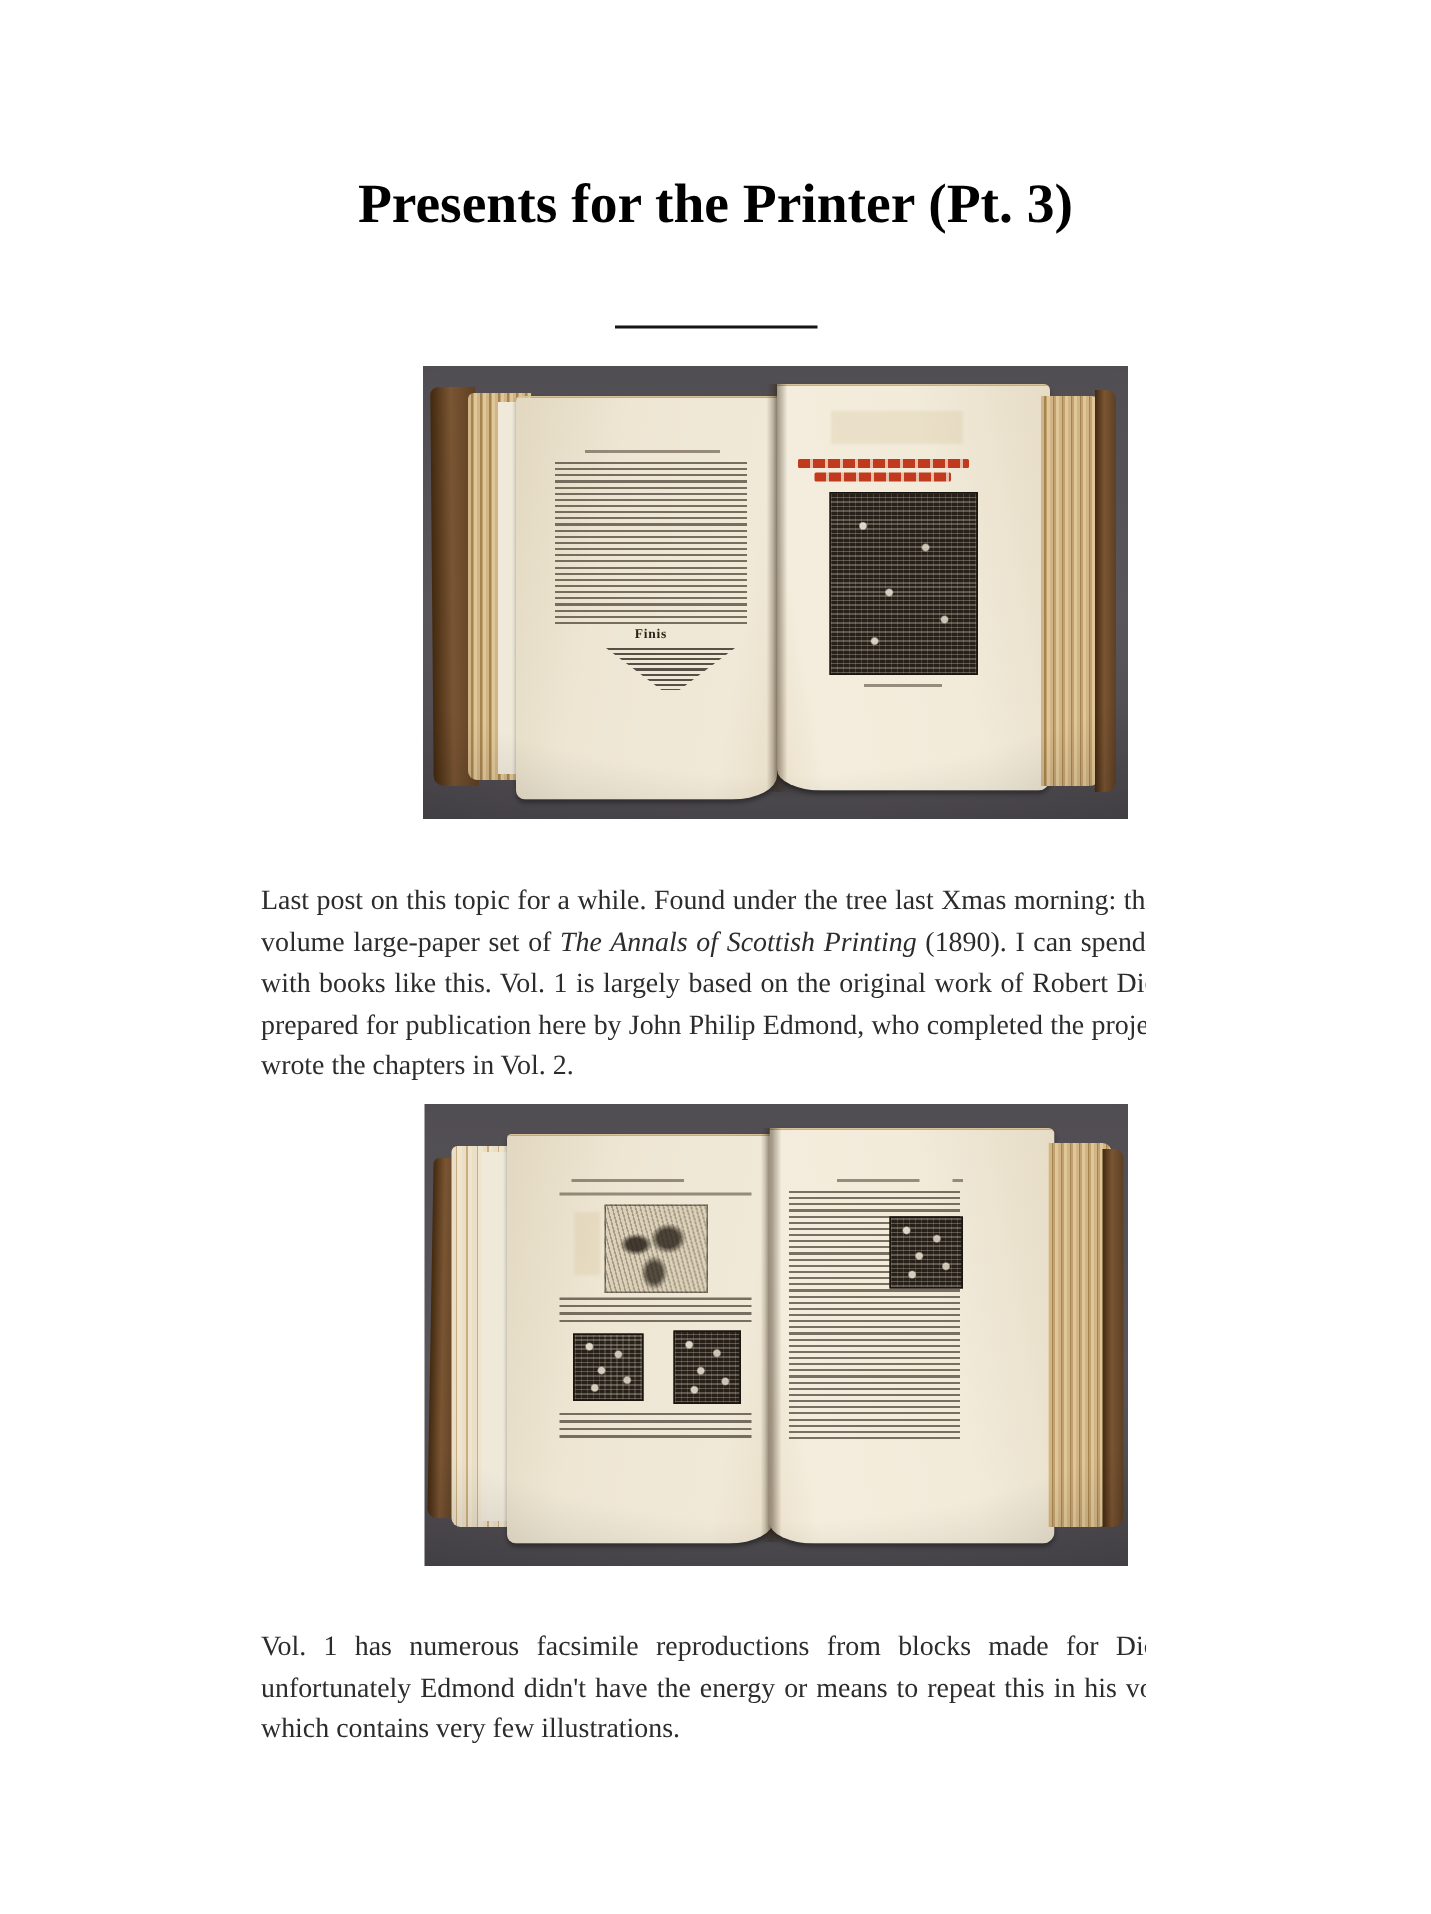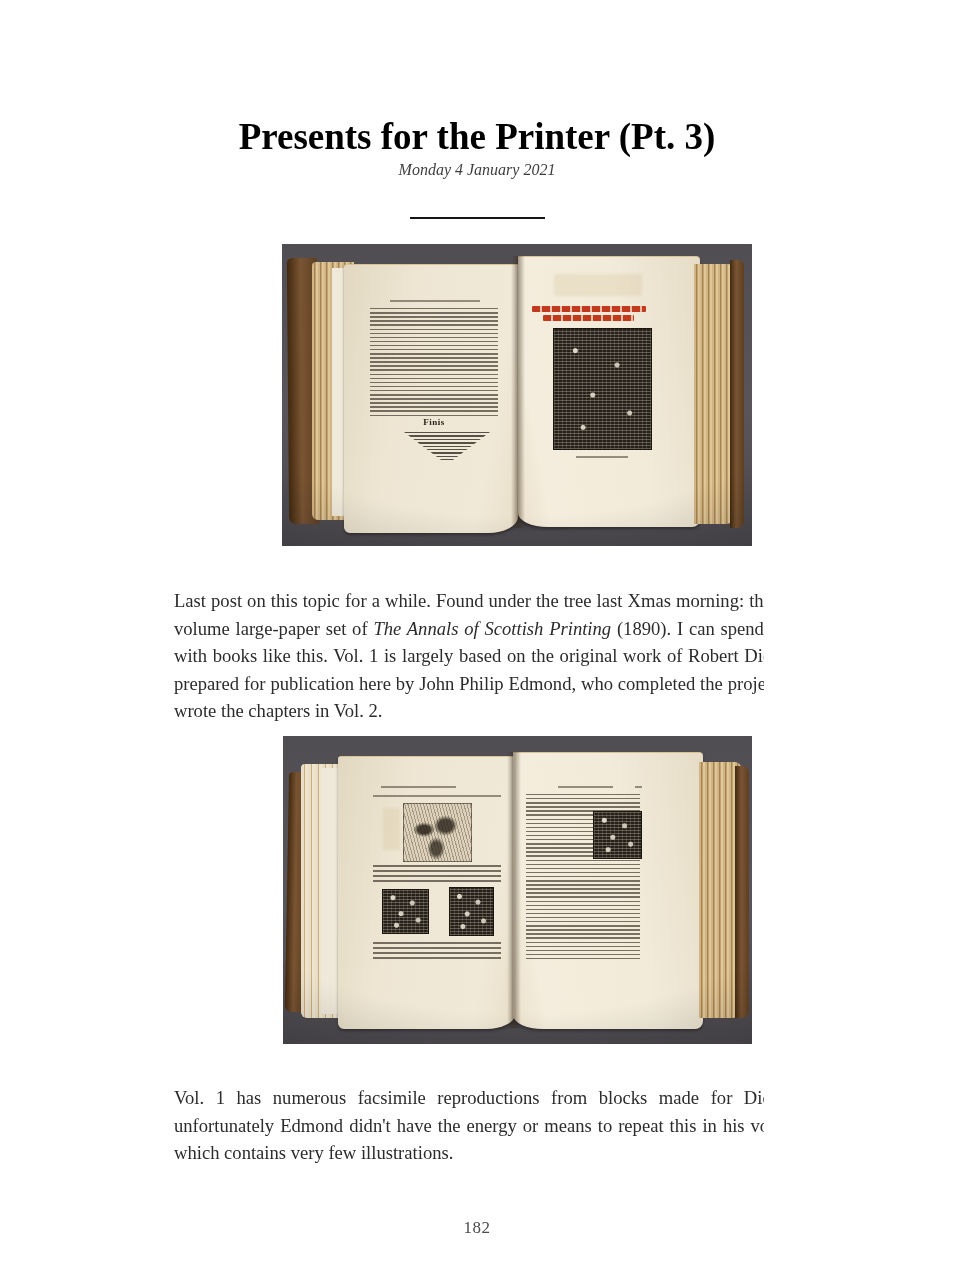--- a/index.html
+++ b/index.html
@@ -120,21 +120,20 @@
     clip-path:polygon(0 0,100% 0,57% 100%,43% 100%);
     background:repeating-linear-gradient(180deg, rgba(50,42,34,.8) 0 1.4px, rgba(0,0,0,0) 1.4px 3.4px);
   }
 </style>
 </head>
 <body>
 
 <div class="sheet">
 
   <h1 class="title">Presents for the Printer (Pt. 3)</h1>
-  <div class="date">Monday 4 January 2021</div>
   <hr class="divider">
 
   <figure class="photo photo-1">
     <div class="shadow"></div>
 
     <div class="cover" style="left:6px;top:14px;width:30px;height:266px;transform:rotate(-0.5deg);border-radius:5px 0 0 7px;"></div>
     <div class="edge" style="left:30px;top:18px;width:42px;height:258px;border-radius:4px 0 0 6px;"></div>
     <div class="flyleaf" style="left:50px;top:24px;width:14px;height:248px;"></div>
     <div class="page pageL" style="left:62px;top:20px;width:174px;height:268px;"></div>
     <div class="page pageR" style="left:236px;top:12px;width:182px;height:270px;"></div>
@@ -177,15 +176,14 @@
     <div class="lines-5" style="left:90px;top:206px;width:128px;height:17px;"></div>
 
     <div class="tline" style="left:275px;top:50px;width:55px;"></div>
     <div class="tline" style="left:352px;top:50px;width:7px;"></div>
     <div class="lines" style="left:243px;top:58px;width:114px;height:166px;"></div>
     <div class="woodcut" style="left:310px;top:75px;width:47px;height:46px;"></div>
   </figure>
 
   <p class="para para-2">Vol. 1 has numerous facsimile reproductions from blocks made for Dickson; unfortunately Edmond didn't have the energy or means to repeat this in his volume, which contains very few illustrations.</p>
 
-  <div class="pagenum">182</div>
 
 </div>
 
 </body></html>

